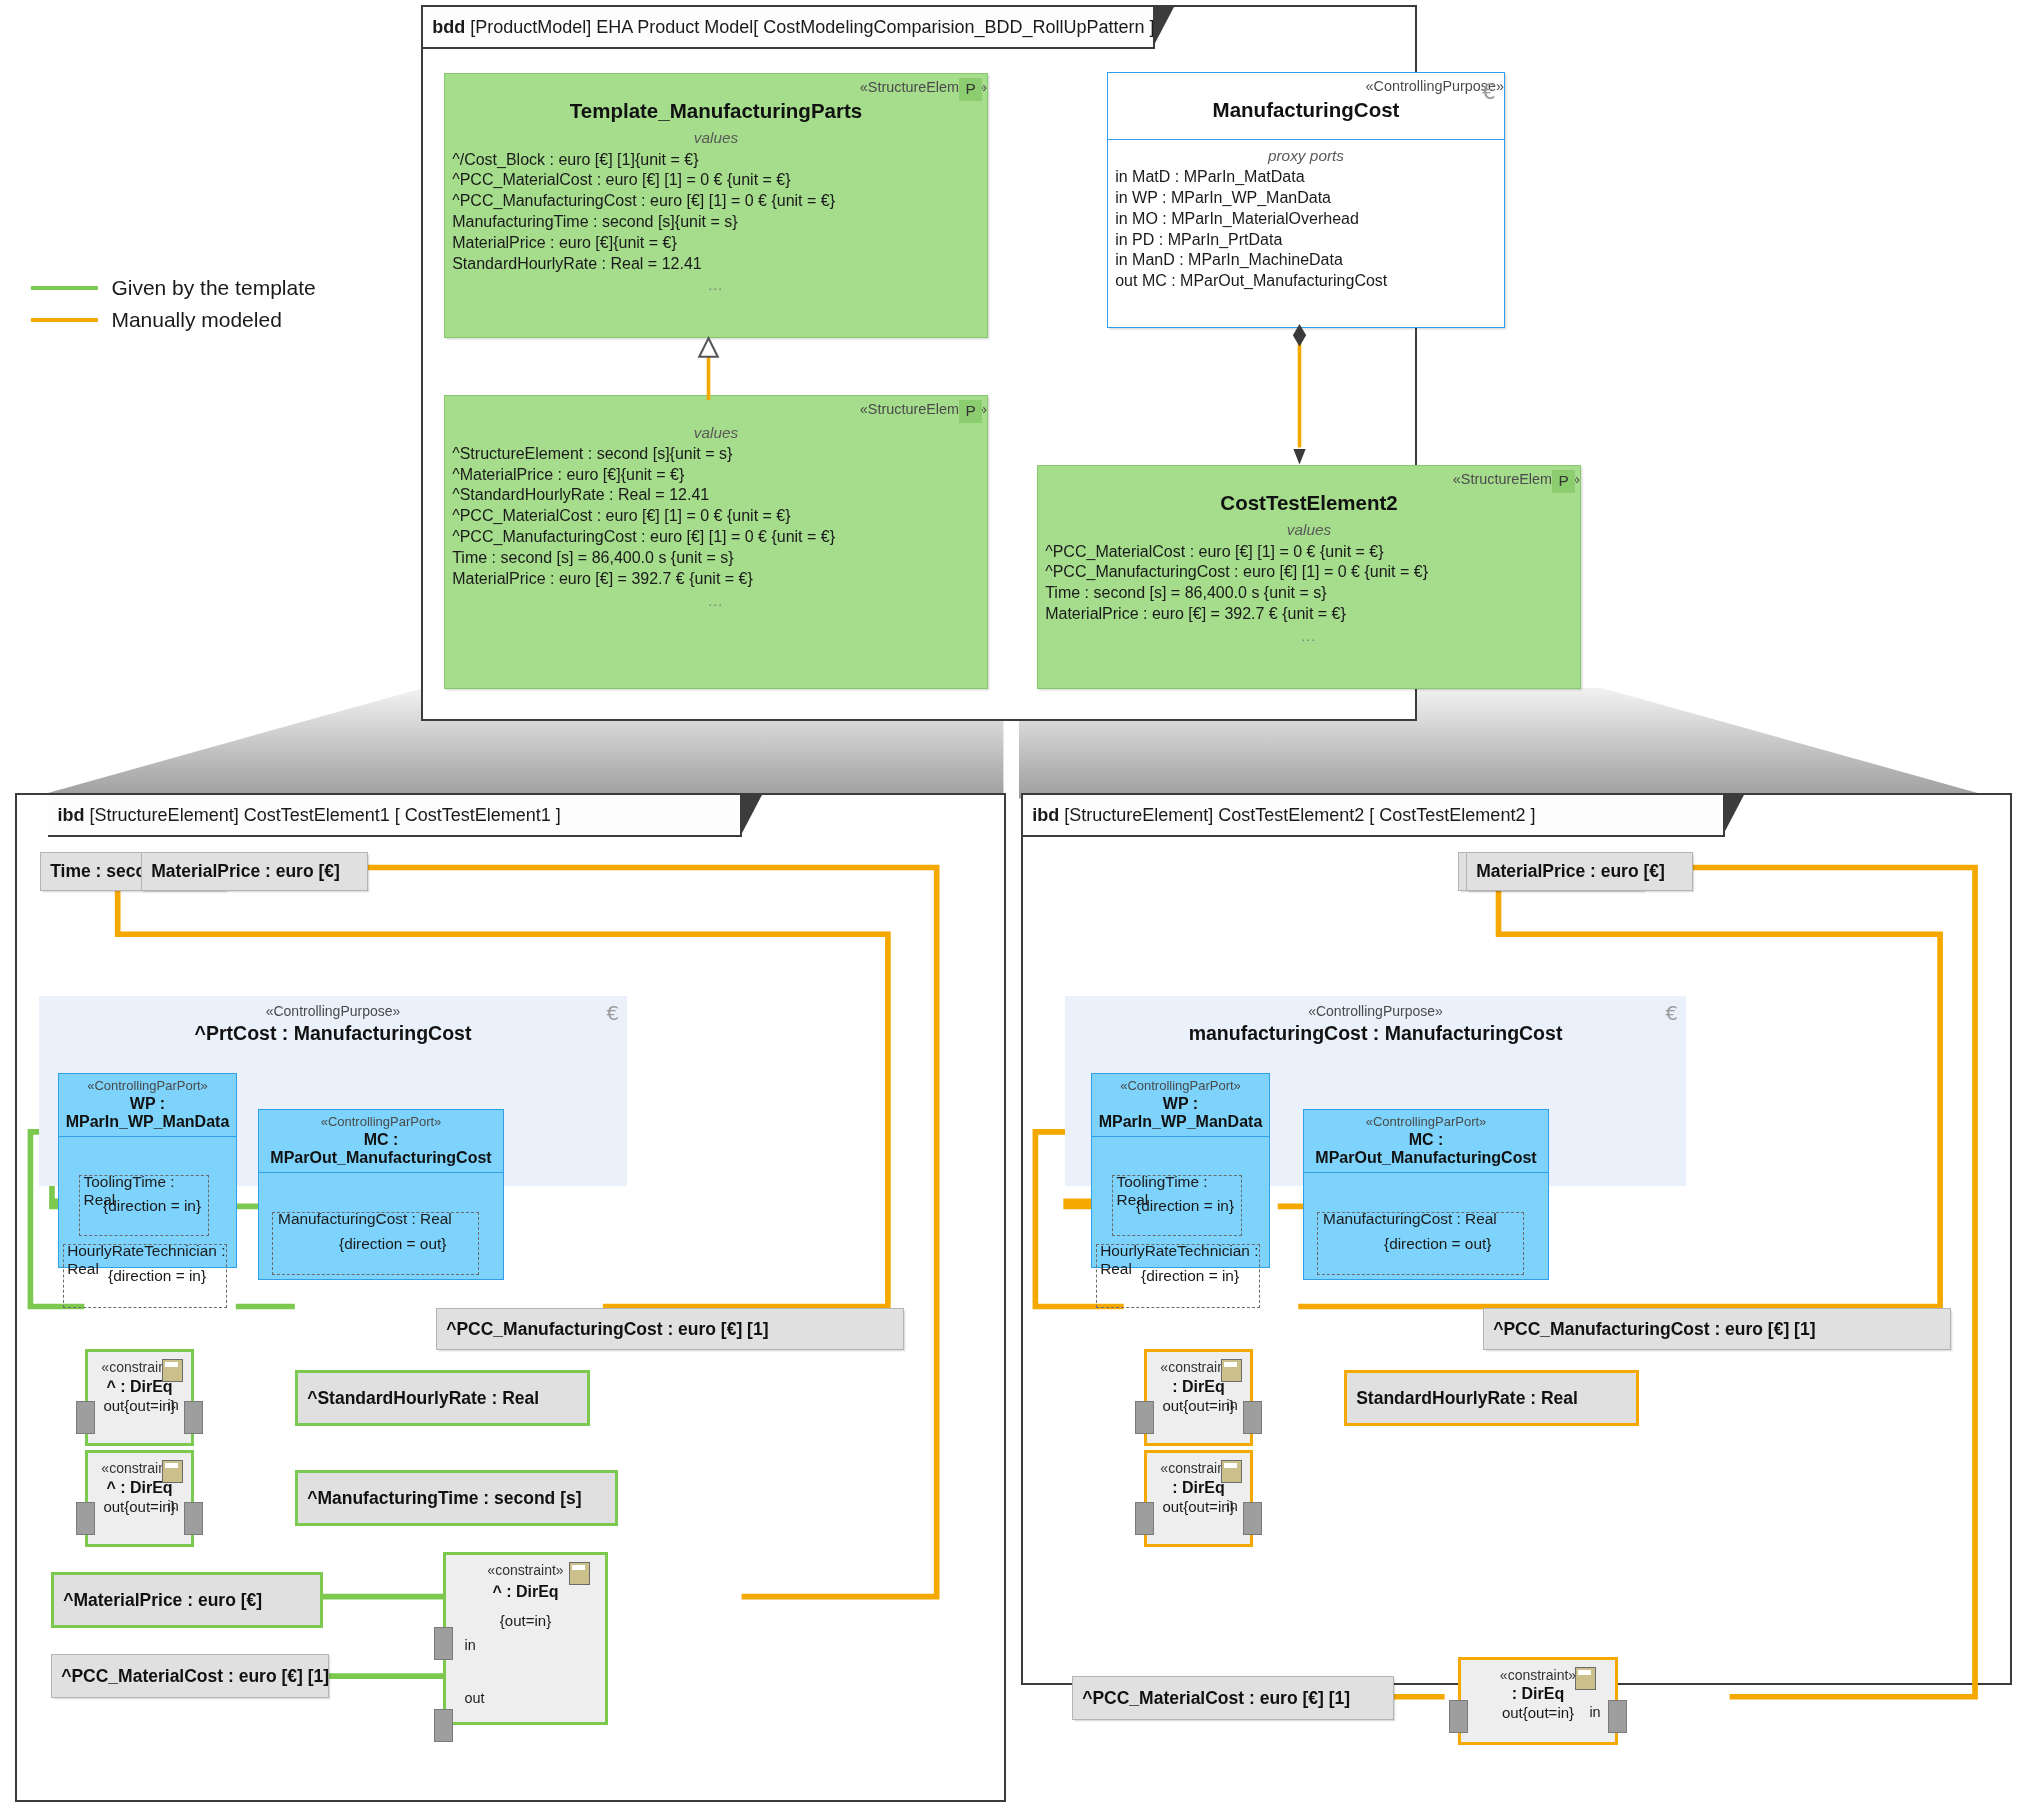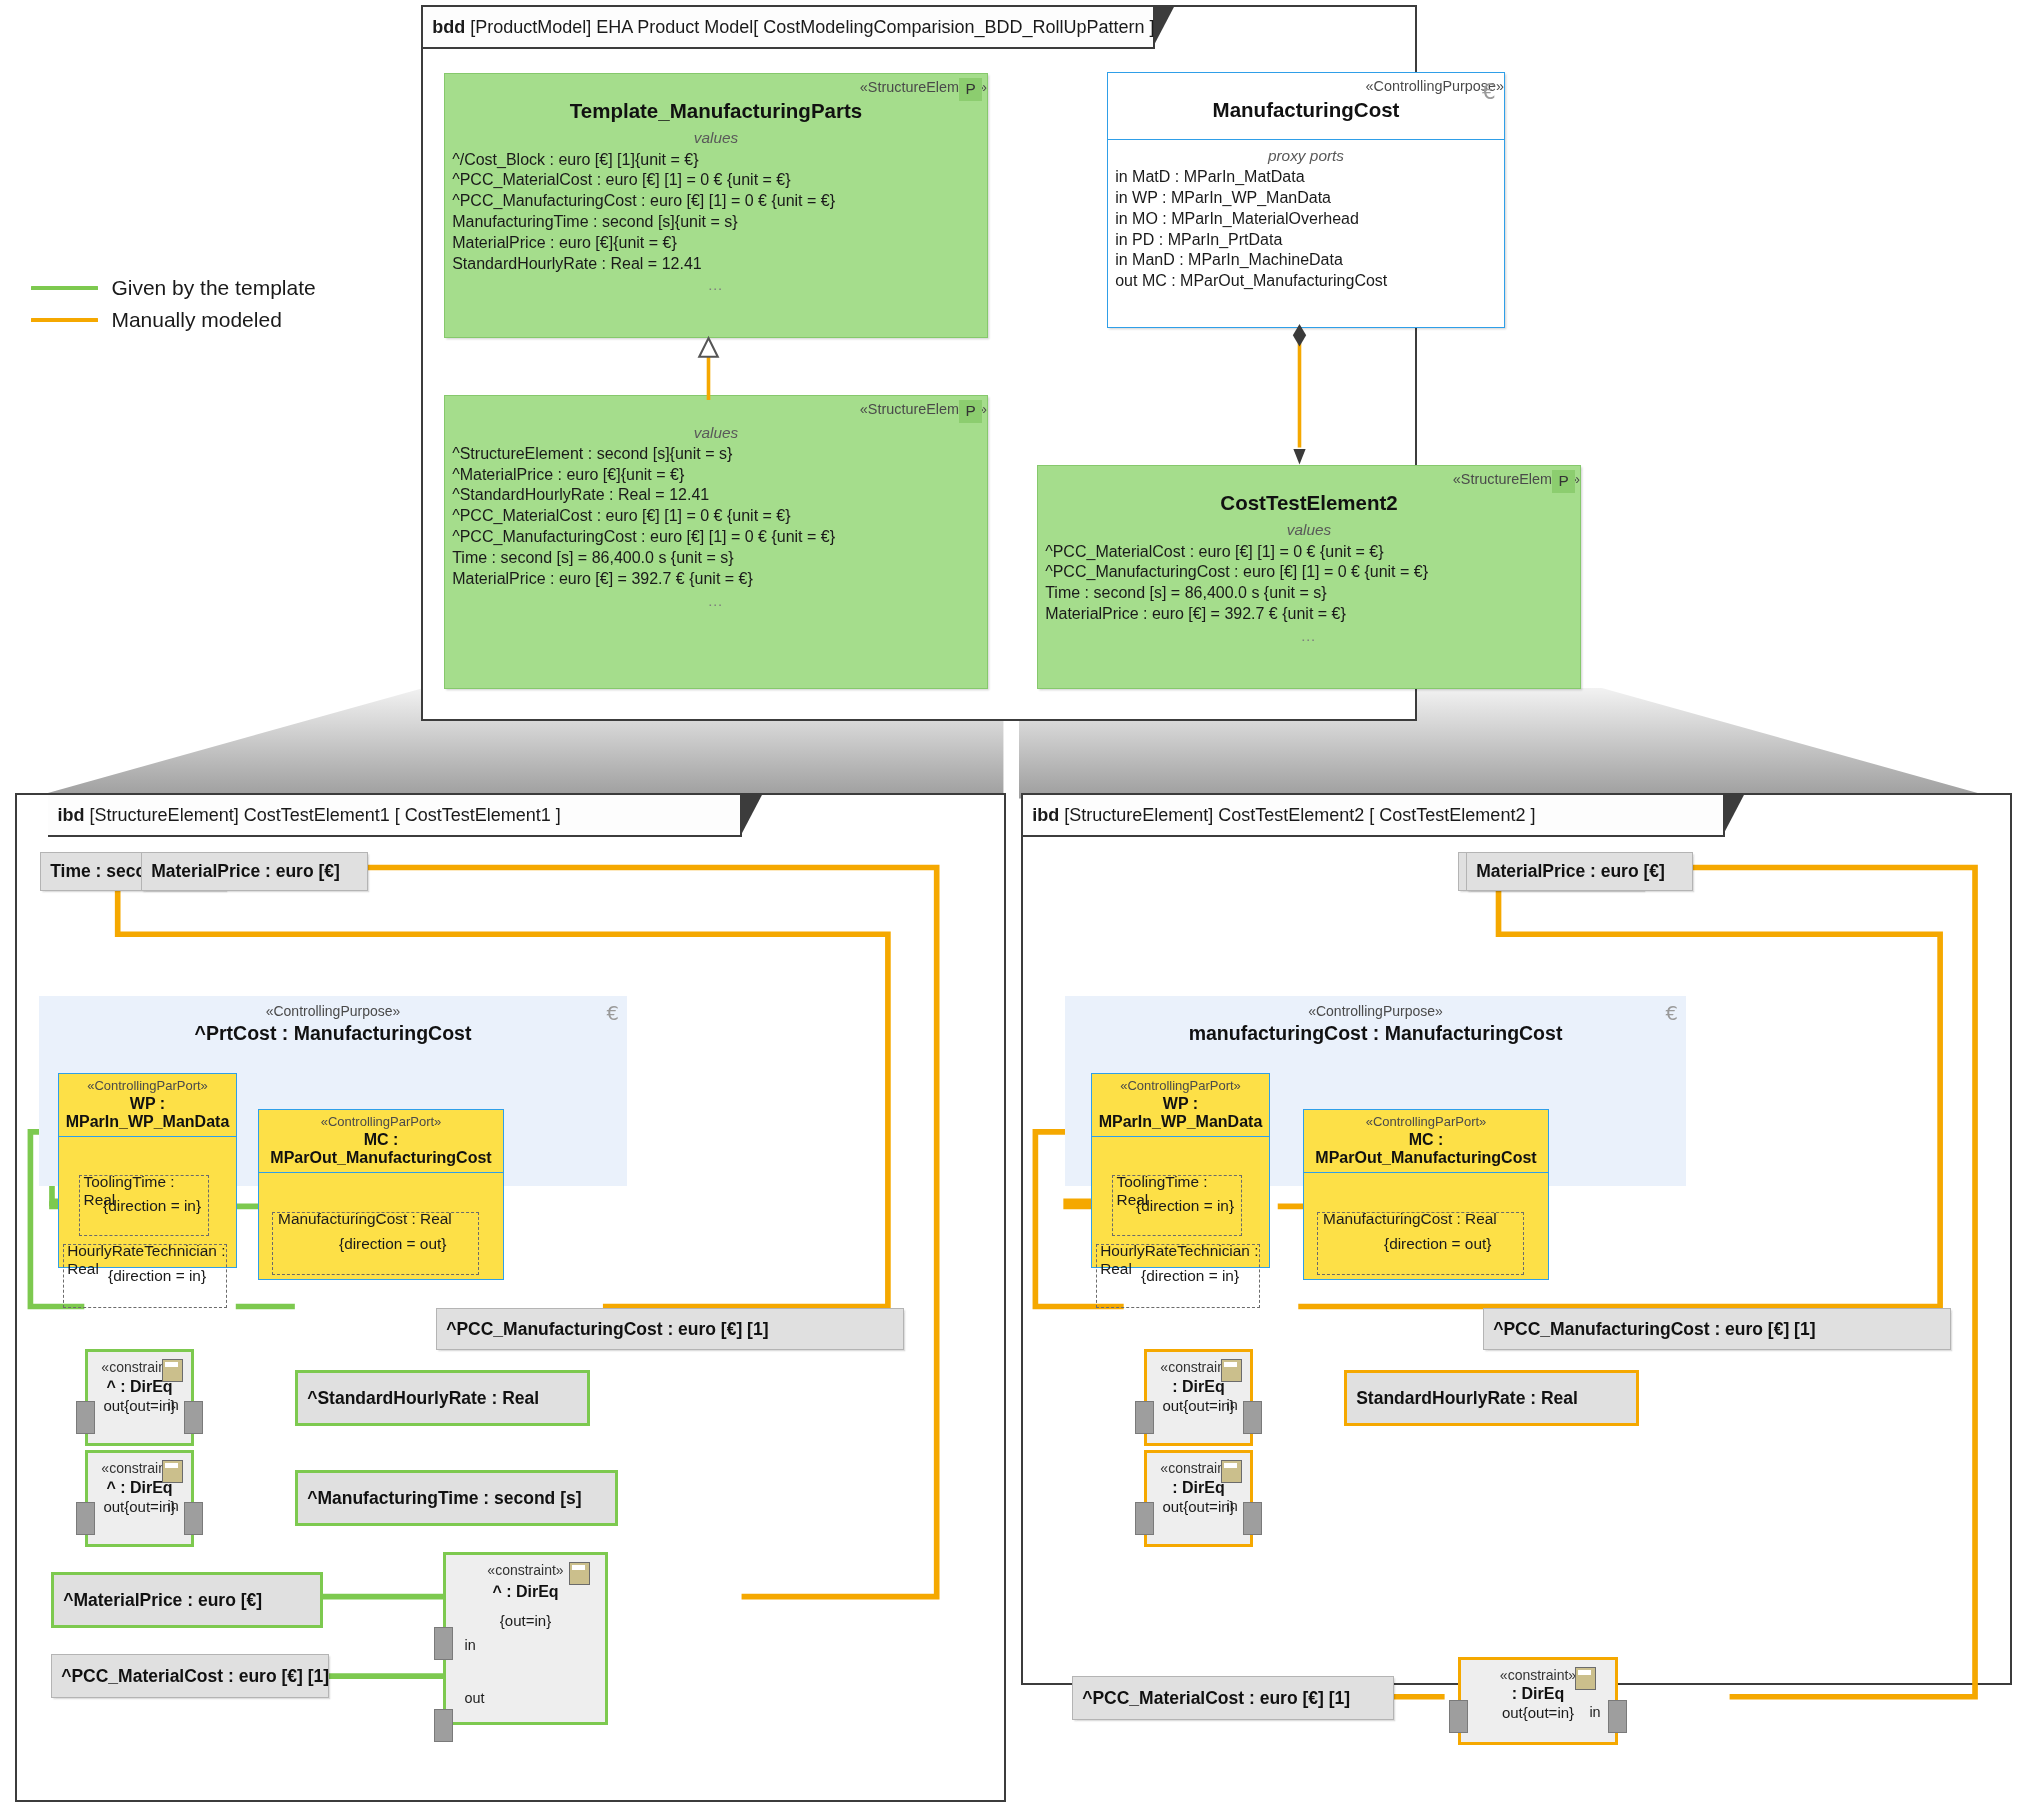--- a/index.html
+++ b/index.html
@@ -44,21 +44,21 @@
         display:flex;align-items:center;justify-content:flex-start;padding-left:9.2px;
         font-size:17.5px;font-weight:bold;color:#111;white-space:nowrap;
         box-shadow:1.5px 1.5px 1.5px rgba(0,0,0,.13);}
   .prop.g{border:3.6px solid #7dc94f;box-shadow:none;}
   .prop.o{border:3.6px solid #f5a800;box-shadow:none;}
 
   .cp{position:absolute;background:#eaf1fb;}
   .cp-stereo{text-align:center;font-size:14px;color:#4a4a4a;padding-top:7.2px;}
   .cp-name{text-align:center;font-size:19.5px;font-weight:bold;color:#111;padding-top:3.1px;}
 
-  .port{position:absolute;background:#fde047;border:1.5px solid #2f9fe8;}
+  .port{position:absolute;background:#7dd3fc;border:1.5px solid #2f9fe8;}
   .port-hd{text-align:center;padding:4.1px 2.1px 5.1px;border-bottom:1.5px solid #2f9fe8;}
   .port-st{font-size:13px;color:#4a4a4a;}
   .port-nm{font-size:16px;font-weight:bold;color:#111;padding-top:2.1px;}
   .flowprop{position:absolute;border:1.5px dashed #6b6b6b;margin-top:48px;}
   .fp-a{position:absolute;font-size:15.4px;color:#1a1a1a;}
   .fp-b{position:absolute;font-size:15.4px;color:#1a1a1a;}
 
   .con{position:absolute;background:#eeeeee;border:0.5px solid #bdbdbd;}
   .con.g{border:3.6px solid #7dc94f;}
   .con.o{border:3.6px solid #f5a800;}

